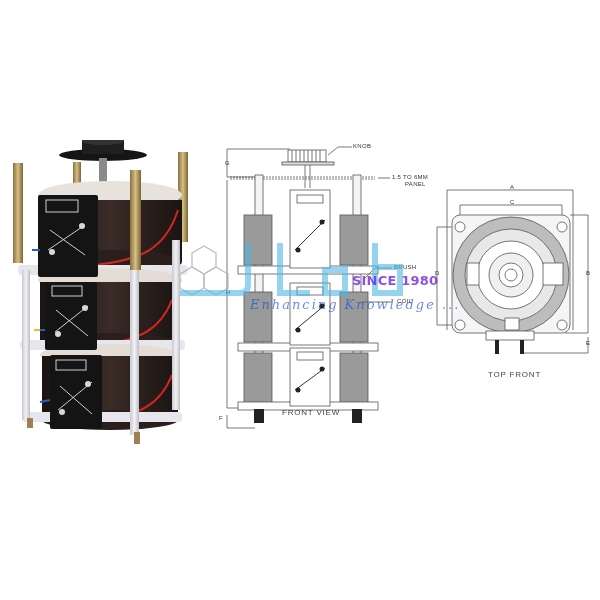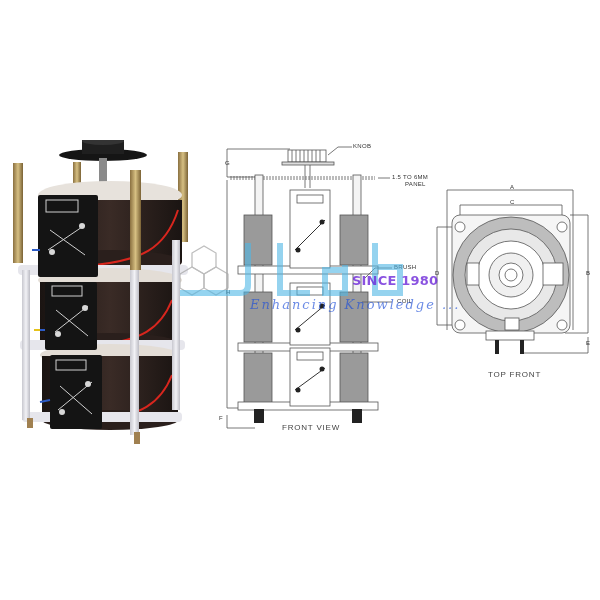--- a/index.html
+++ b/index.html
@@ -174,21 +174,21 @@
 </div>
 
 <span class="lbl" style="left:353px;top:143px;">KNOB</span>
 <span class="lbl" style="left:392px;top:174px;">1.5 TO 6MM</span>
 <span class="lbl" style="left:405px;top:181px;">PANEL</span>
 <span class="lbl" style="left:394px;top:264px;">BRUSH</span>
 <span class="lbl" style="left:397px;top:298px;">COIL</span>
 <span class="lbl" style="left:225px;top:160px;">G</span>
 <span class="lbl" style="left:226px;top:289px;">H</span>
 <span class="lbl" style="left:219px;top:415px;">F</span>
-<span class="view-title" style="left:282px;top:423px;text-align:right;">FRONT VIEW</span>
+<span class="view-title" style="left:282px;top:408px;text-align:right;">FRONT VIEW</span>
 
 <div class="abs" style="left:430px;top:170px;width:170px;height:220px;">
   <svg width="170" height="220" viewBox="0 0 170 220">
     <g stroke="#555" stroke-width="0.8" fill="none">
       <line x1="17" y1="20" x2="143" y2="20"></line>
       <line x1="17" y1="20" x2="17" y2="160"></line>
       <line x1="143" y1="20" x2="143" y2="160"></line>
       <line x1="30" y1="35" x2="132" y2="35"></line>
       <line x1="30" y1="35" x2="30" y2="55"></line>
       <line x1="132" y1="35" x2="132" y2="55"></line>

